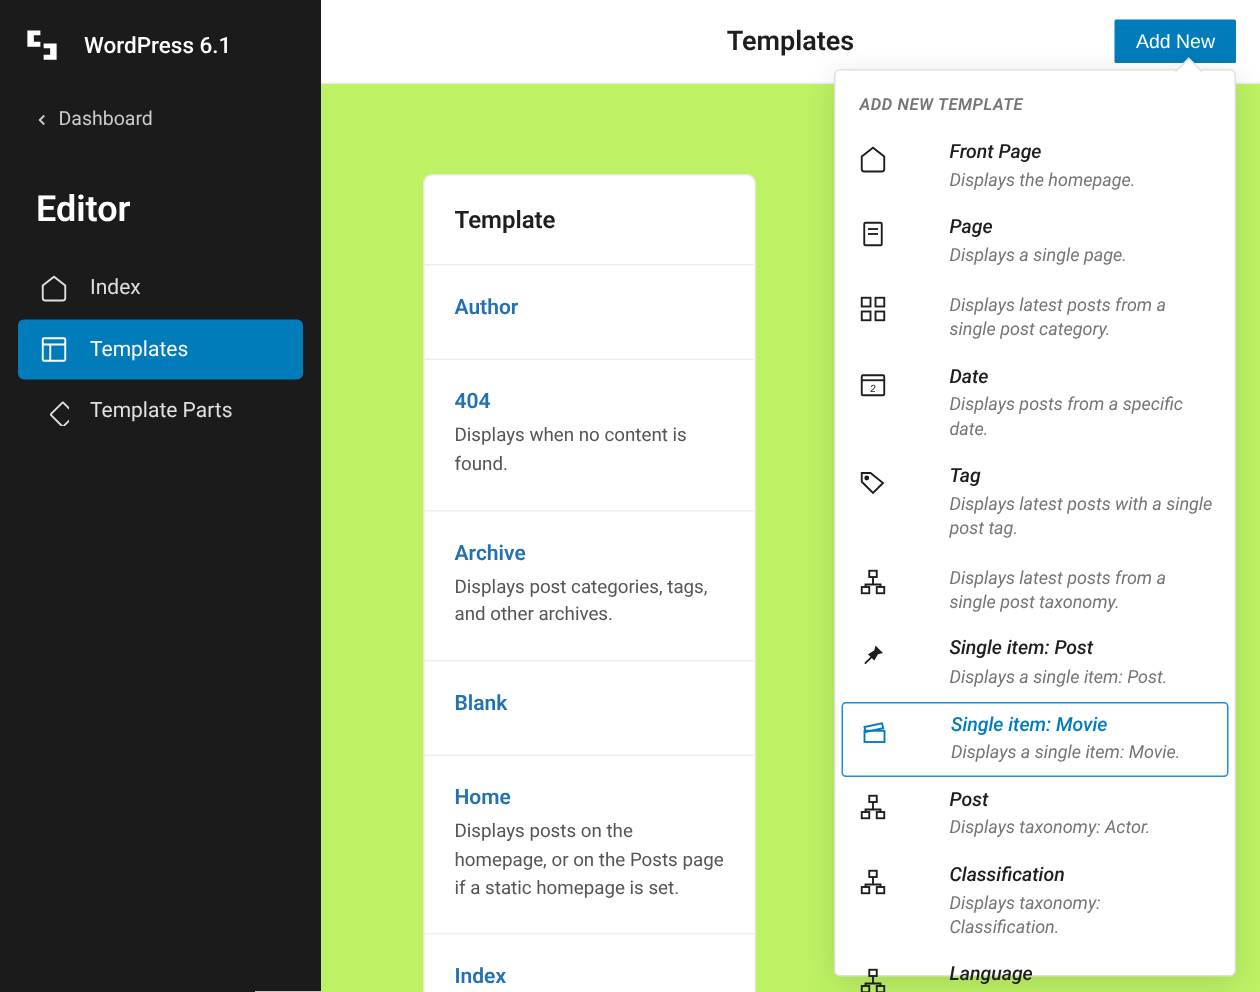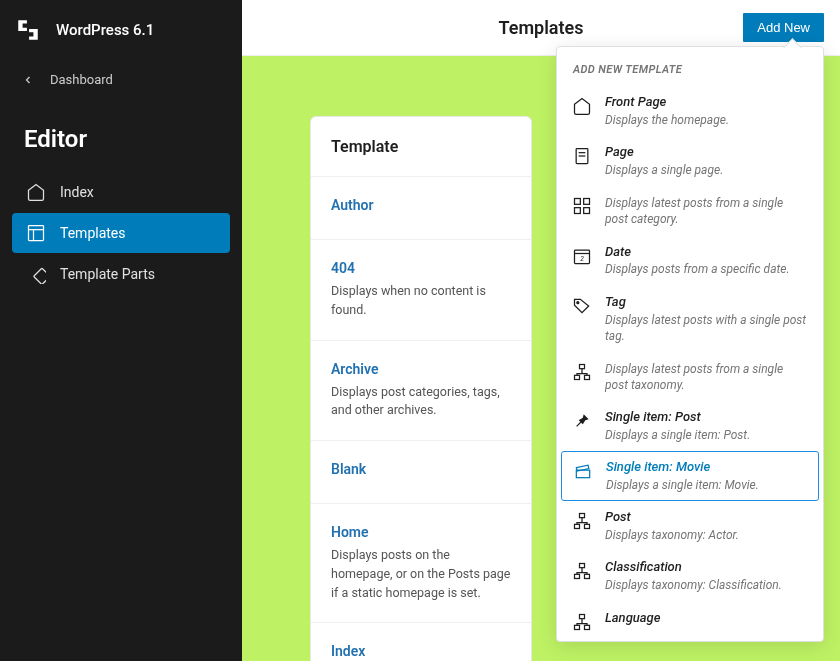--- a/index.html
+++ b/index.html
@@ -11,40 +11,40 @@
     background: #fff;
     width: 840px;
     height: 661px;
     overflow: hidden;
     position: relative;
   }
   .layout { display: flex; height: 100%; }
 
   
   .sidebar {
-    width: 242px;
+    width: 214px;
     background: #1b1b1b;
     color: #e0e0e0;
     flex-shrink: 0;
     display: flex;
     flex-direction: column;
   }
   .sidebar-header {
     display: flex;
     align-items: center;
     padding: 16px 12px 16px 14px;
     gap: 14px;
   }
   .logo {
     width: 28px; height: 28px;
     display: flex; align-items: center; justify-content: center;
   }
   .site-title { color: #fff; font-size: 15px; font-weight: 500; }
   .back-link {
-    display: flex; align-items: center; gap: 16px;
+    display: flex; align-items: center; gap: 5px;
     padding: 12px 18px 12px 22px;
     color: #ccc; cursor: pointer;
     font-size: 13px;
   }
   .chevron-left { font-size: 14px; line-height: 1; }
   .editor-title {
     font-size: 24px; font-weight: 600; color: #fff;
     padding: 26px 24px 18px 24px;
   }
   .nav { padding: 0 12px; }
@@ -134,21 +134,21 @@
     padding: 8px 14px;
     align-items: flex-start;
     cursor: pointer;
   }
   .dd-item.selected {
     border: 1.5px solid #1b8de4; border-radius: 3px;
     margin: 0 4px; padding: 7px 10px;
   }
   .dd-item.selected .dd-title { color: #007cba; }
   .dd-icon { width: 22px; height: 22px; flex-shrink: 0; display:flex; align-items:center; justify-content:center; color: #1e1e1e; margin-top:1px;}
-  .dd-text { flex: 1; min-width: 0; }
+  .dd-text { flex: 1; min-width: 0; margin-left: 28px; }
   .dd-title { font-size: 13px; font-weight: 500; color: #1e1e1e; line-height: 1.3; }
   .dd-desc { font-size: 12px; color: #757575; line-height: 1.35; margin-top:1px;}
 
   svg { display: block; }
 </style>
 </head>
 <body>
 
 <div class="layout">
   <aside class="sidebar">

